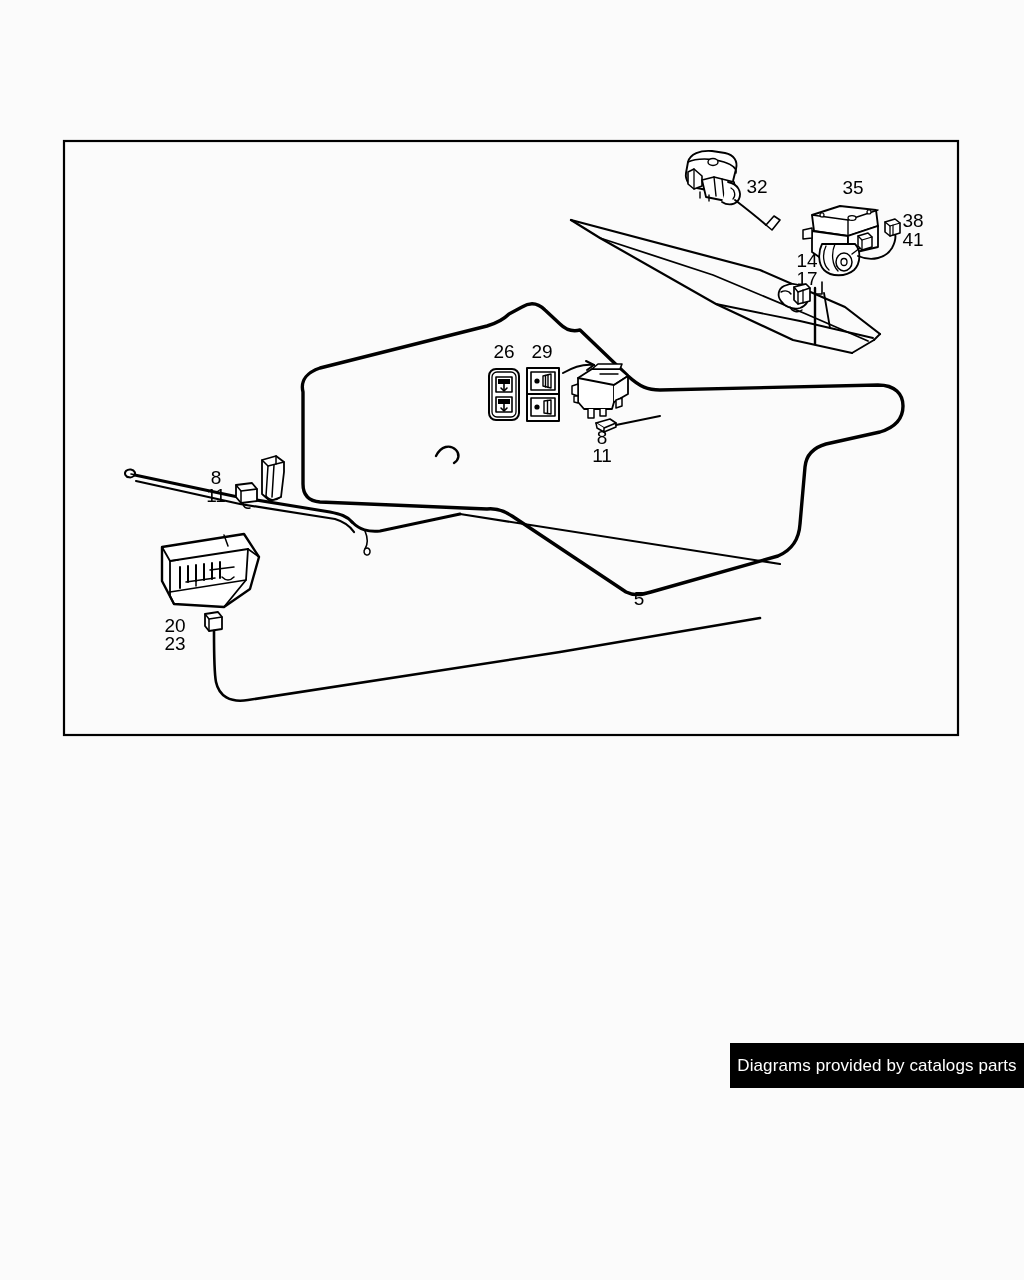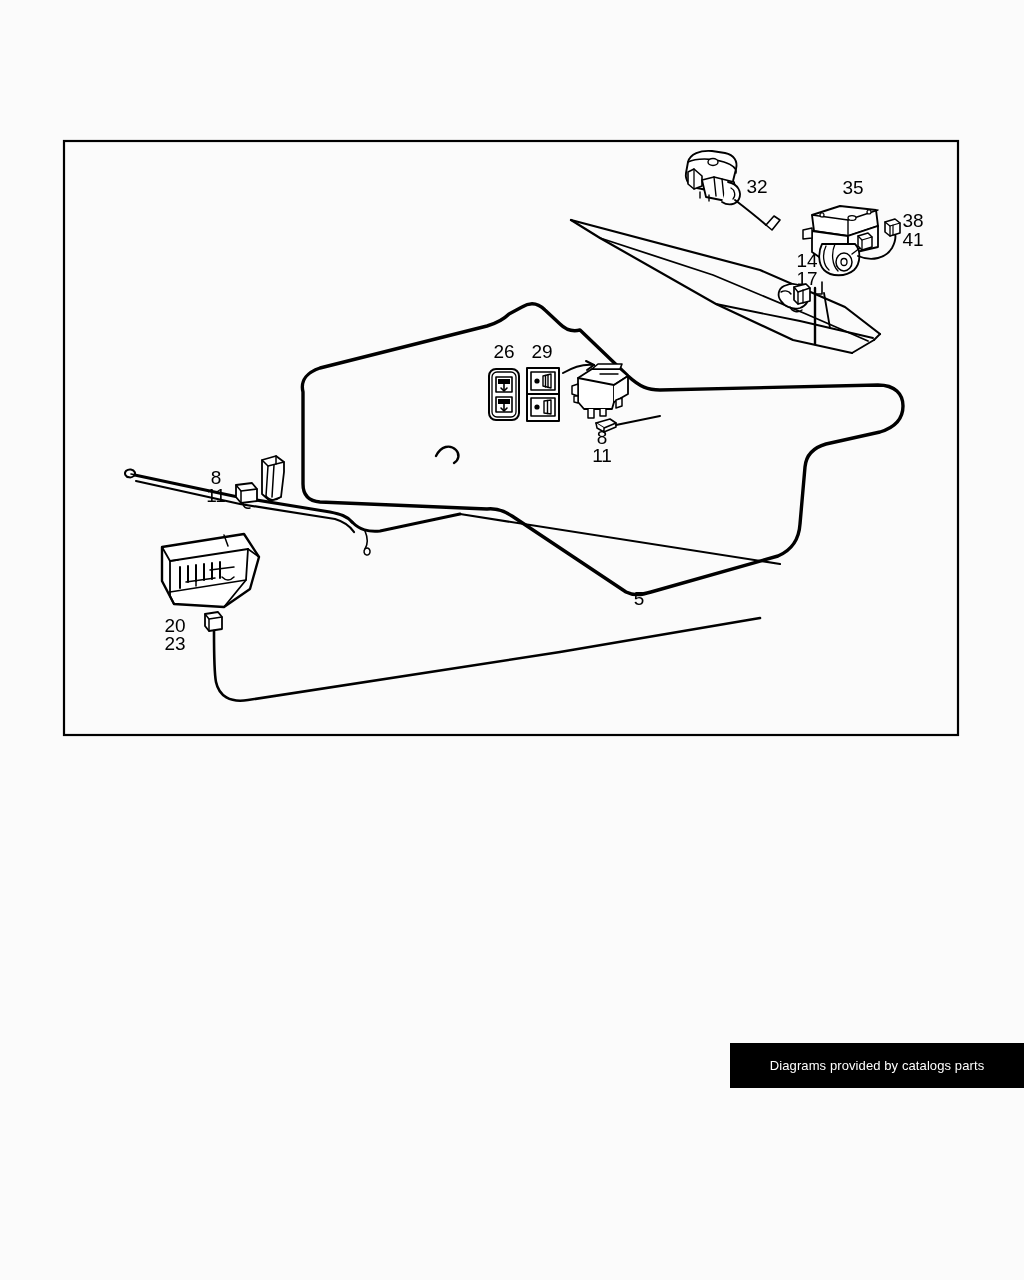--- a/index.html
+++ b/index.html
@@ -41,21 +41,21 @@
     width: 294px;
     height: 45px;
     background: #000000;
     display: flex;
     align-items: center;
     justify-content: center;
   }
   .watermark-text {
     color: #ffffff;
     font-family: "Liberation Sans", sans-serif;
-    font-size: 13px;
+    font-size: 17px;
     letter-spacing: 0.1px;
     white-space: nowrap;
   }
 </style>
 </head>
 <body>
 
 <div id="diagram-root">
 
   <svg id="diagram-svg" viewBox="0 0 1024 1280">

